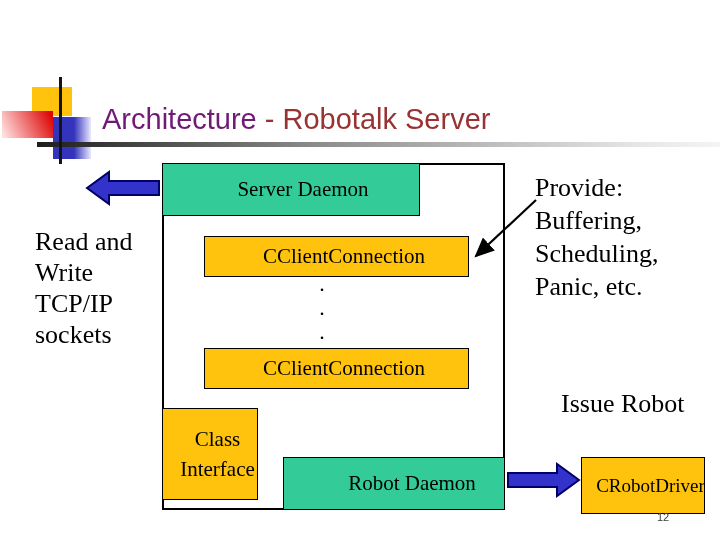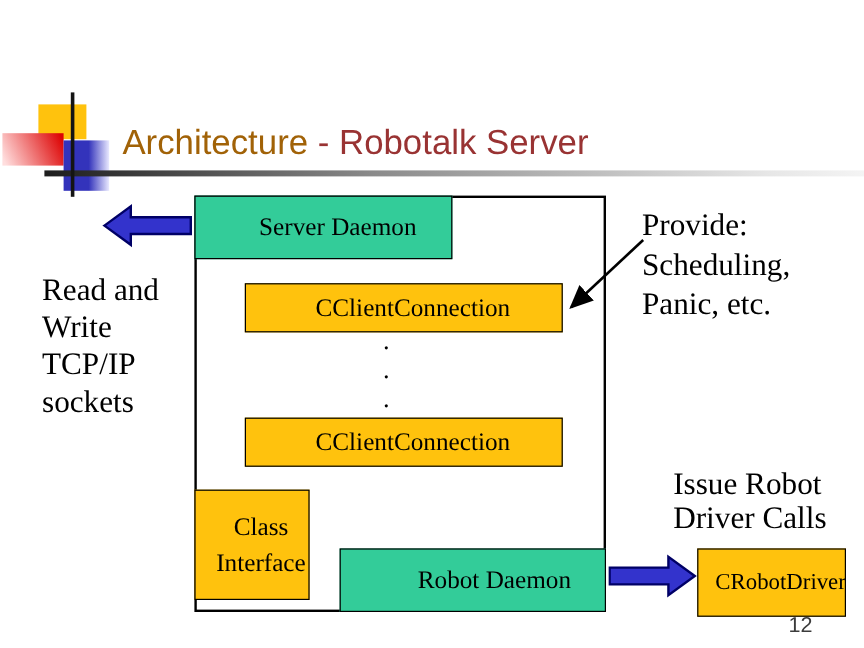--- a/index.html
+++ b/index.html
@@ -15,45 +15,45 @@
   .sq-blue{left:53px; top:117px; width:38px; height:42px;
     background:linear-gradient(to right,#3333bb 55%,#e9e9ff 100%); z-index:3;}
   .hbar{position:absolute; left:37px; top:142px; width:683px; height:5px;
     background:linear-gradient(to right,#1d1d1d 0%,#8a8a8a 40%,#e6e6e6 88%,#f4f4f4 100%); z-index:4;}
   .vline{position:absolute; left:59px; top:77px; width:3px; height:87px; background:#141414; z-index:5;}
   
   .title{
     position:absolute; left:102px; top:103px; white-space:nowrap;
     font-family:"Liberation Sans", sans-serif; font-size:29px; font-weight:400;
   }
-  .title .t-blue{color:#a16207;}
+  .title .t-blue{color:#701a75;}
   .title .t-red{color:#993333;}
   
   .container-box{position:absolute; left:162px; top:163px; width:343px; height:347px;
     border:2px solid #000; box-sizing:border-box; background:#fff;}
   .node{position:absolute; display:flex; align-items:center; justify-content:center;
     box-sizing:border-box; border:1.5px solid #000; font-size:21px; text-align:center;}
   .teal{background:#33CC99;}
   .gold{background:#FFC20D;padding-left:15px;}
-  .server-daemon{left:162px; top:163px; width:215px; height:53px;padding-left:24px;}
+  .server-daemon{left:162px; top:163px; width:258px; height:53px;padding-left:24px;}
   .cclient-top{left:204px; top:236px; width:265px; height:41px;}
   .cclient-bottom{left:204px; top:348px; width:265px; height:41px;}
   .class-interface{left:162px; top:408px; width:96px; height:92px; line-height:30px; flex-direction:column;}
   .robot-daemon{left:283px; top:457px; width:222px; height:53px;padding-left:36px;}
   .crobot-driver{left:581px; top:457px; width:124px; height:57px; font-size:19px;}
   .dots{position:absolute; left:316px; top:272px; width:12px; text-align:center;
     font-size:22px; line-height:24px;}
   .dots div{height:24px;}
   
   .note{position:absolute; font-size:26px;}
   .note-read{left:35px; top:226px; line-height:31px;}
   .note-provide{left:535px; top:171px; line-height:33px;}
   .note-issue{left:528px; top:390px; line-height:28px;margin-left:33px;}
   .page-num{position:absolute; left:657px; top:511px; font-family:"Liberation Sans", sans-serif;
-    font-size:18px; color:#3c3c3c;}
+    font-size:11px; color:#3c3c3c;}
   
   .arrow{position:absolute;}
   .arrow-left{left:83px; top:169px;}
   .arrow-right{left:507px; top:461px;}
   .arrow-diag{left:462px; top:190px;}
 </style>
 </head>
 <body>
 
 <div class="slide">
@@ -103,27 +103,27 @@
 
   <div class="note note-read">
     <div>Read and</div>
     <div>Write</div>
     <div>TCP/IP</div>
     <div>sockets</div>
   </div>
 
   <div class="note note-provide">
     <div>Provide:</div>
+    <div>Buffering,</div>
     <div>Scheduling,</div>
     <div>Panic, etc.</div>
   </div>
 
   <div class="note note-issue">
     <div>Issue Robot</div>
-    <div>Driver Calls</div>
   </div>
 
   <div class="page-num">12</div>
 
   <svg class="arrow arrow-left" width="80" height="38" viewBox="0 0 80 38">
     <polygon points="4,19 26,3 26,12 76,12 76,26 26,26 26,35" fill="#3333CC" stroke="#000066" stroke-width="2"></polygon>
   </svg>
 
   <svg class="arrow arrow-right" width="76" height="38" viewBox="0 0 76 38">
     <polygon points="72,19 50,3 50,12 1,12 1,26 50,26 50,35" fill="#3333CC" stroke="#000066" stroke-width="2"></polygon>

